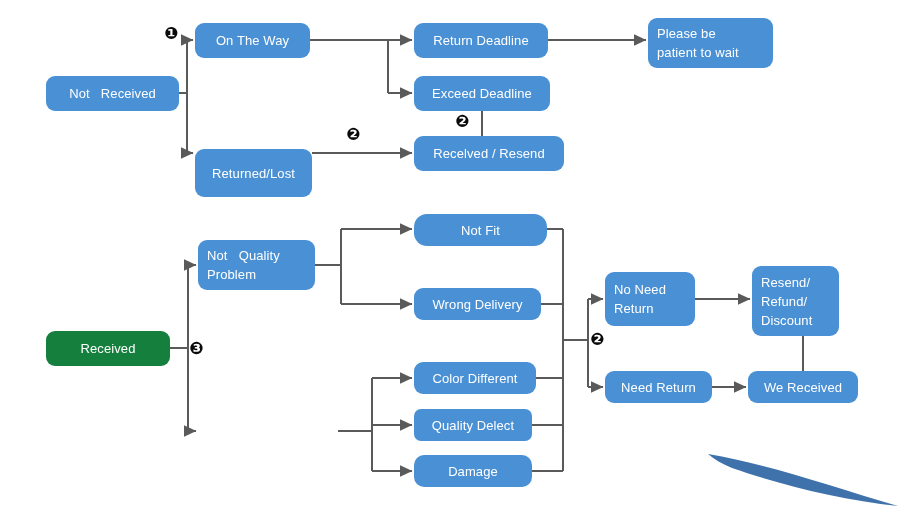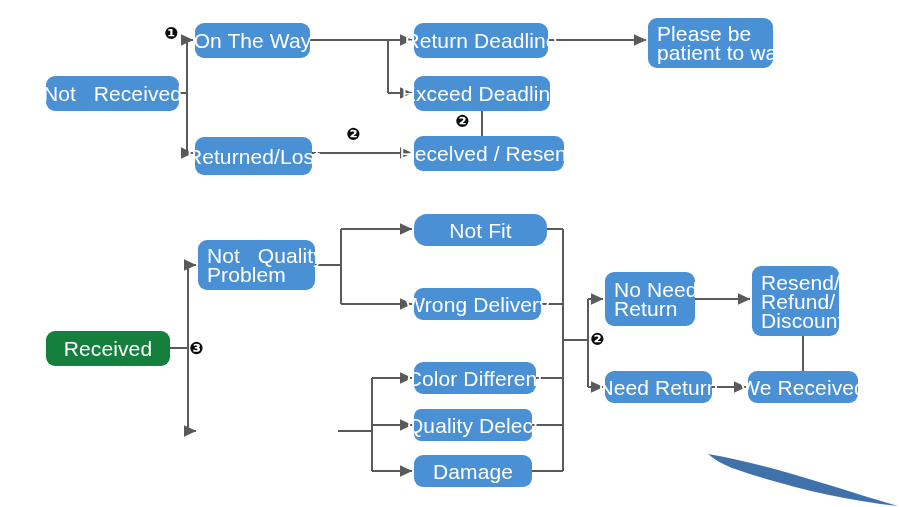--- a/index.html
+++ b/index.html
@@ -24,21 +24,21 @@
     width: 900px;
     height: 507px;
     pointer-events: none;
   }
   .node {
     position: absolute;
     box-sizing: border-box;
     background: #4a90d4;
     color: #ffffff;
     border-radius: 9px;
-    font-size: 21px;
+    font-size: 13px;
     line-height: 19px;
     letter-spacing: 0.1px;
     display: flex;
     align-items: center;
     white-space: pre;
     z-index: 2;
   }
   .node.center { justify-content: center; text-align: center; }
   .node.left   { justify-content: flex-start; text-align: left; padding-left: 9px; }
   .badge {
@@ -124,21 +124,21 @@
       <path d="M803,371 L803,336"></path>
     </g>
   </svg>
 
   <div class="node center" style="left: 46px; top: 76px; width: 133px; height: 35px; background: rgb(74, 144, 212); color: rgb(255, 255, 255);">Not   Received</div>
 
   <div class="badge" style="left: 164px; top: 26px; background: transparent; color: rgb(10, 10, 10); font-size: 17px; line-height: 15px;">❶</div>
 
   <div class="node center" style="left: 195px; top: 23px; width: 115px; height: 35px; background: rgb(74, 144, 212); color: rgb(255, 255, 255);">On The Way</div>
 
-  <div class="node center" style="left: 195px; top: 137px; width: 117px; height: 38px; background: rgb(74, 144, 212); color: rgb(255, 255, 255);">Returned/Lost</div>
+  <div class="node center" style="left: 195px; top: 149px; width: 117px; height: 48px; background: rgb(74, 144, 212); color: rgb(255, 255, 255);">Returned/Lost</div>
 
   <div class="node center" style="left: 414px; top: 23px; width: 134px; height: 35px; background: rgb(74, 144, 212); color: rgb(255, 255, 255);">Return Deadline</div>
 
   <div class="node center" style="left: 414px; top: 76px; width: 136px; height: 35px; background: rgb(74, 144, 212); color: rgb(255, 255, 255);">Exceed Deadline</div>
 
   <div class="node center" style="left: 414px; top: 136px; width: 150px; height: 35px; background: rgb(74, 144, 212); color: rgb(255, 255, 255);">Recelved / Resend</div>
 
   <div class="badge" style="left: 346px; top: 127px; background: transparent; color: rgb(10, 10, 10); font-size: 17px; line-height: 15px;">❷</div>
 
   <div class="badge" style="left: 455px; top: 114px; background: transparent; color: rgb(10, 10, 10); font-size: 17px; line-height: 15px;">❷</div>
@@ -155,21 +155,21 @@
 
 
   <div class="node center" style="left: 414px; top: 214px; width: 133px; height: 32px; background: rgb(74, 144, 212); color: rgb(255, 255, 255); border-radius: 13px;">Not Fit</div>
 
   <div class="node center" style="left: 414px; top: 288px; width: 127px; height: 32px; background: rgb(74, 144, 212); color: rgb(255, 255, 255);">Wrong Delivery</div>
 
   <div class="node center" style="left: 414px; top: 362px; width: 122px; height: 32px; background: rgb(74, 144, 212); color: rgb(255, 255, 255);">Color Different</div>
 
   <div class="node center" style="left: 414px; top: 409px; width: 118px; height: 32px; background: rgb(74, 144, 212); color: rgb(255, 255, 255); border-radius: 7px;">Quality Delect</div>
 
-  <div class="node center" style="left: 414px; top: 455px; width: 118px; height: 32px; background: rgb(74, 144, 212); color: rgb(255, 255, 255);">Damage</div>
+  <div class="node center" style="left: 414px; top: 455px; width: 118px; height: 32px; background: rgb(74, 144, 212); color: rgb(255, 255, 255); border-radius: 10px;">Damage</div>
 
   <div class="badge" style="left: 590px; top: 332px; background: transparent; color: rgb(10, 10, 10); font-size: 17px; line-height: 15px;">❷</div>
 
   <div class="node left" style="left: 605px; top: 272px; width: 90px; height: 54px; background: rgb(74, 144, 212); color: rgb(255, 255, 255);">No Need
 Return</div>
 
   <div class="node center" style="left: 605px; top: 371px; width: 107px; height: 32px; background: rgb(74, 144, 212); color: rgb(255, 255, 255);">Need Return</div>
 
   <div class="node left" style="left: 752px; top: 266px; width: 87px; height: 70px; background: rgb(74, 144, 212); color: rgb(255, 255, 255);">Resend/
 Refund/

